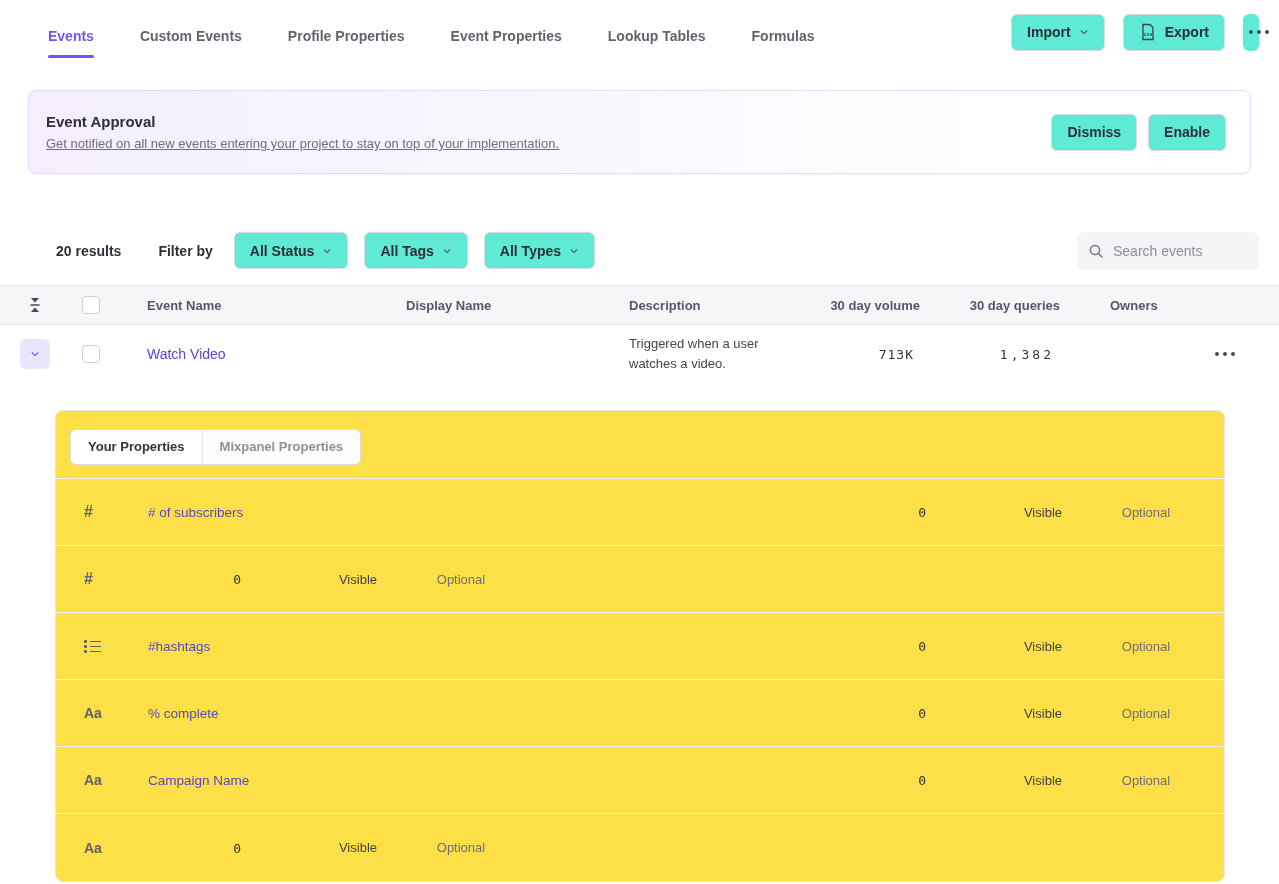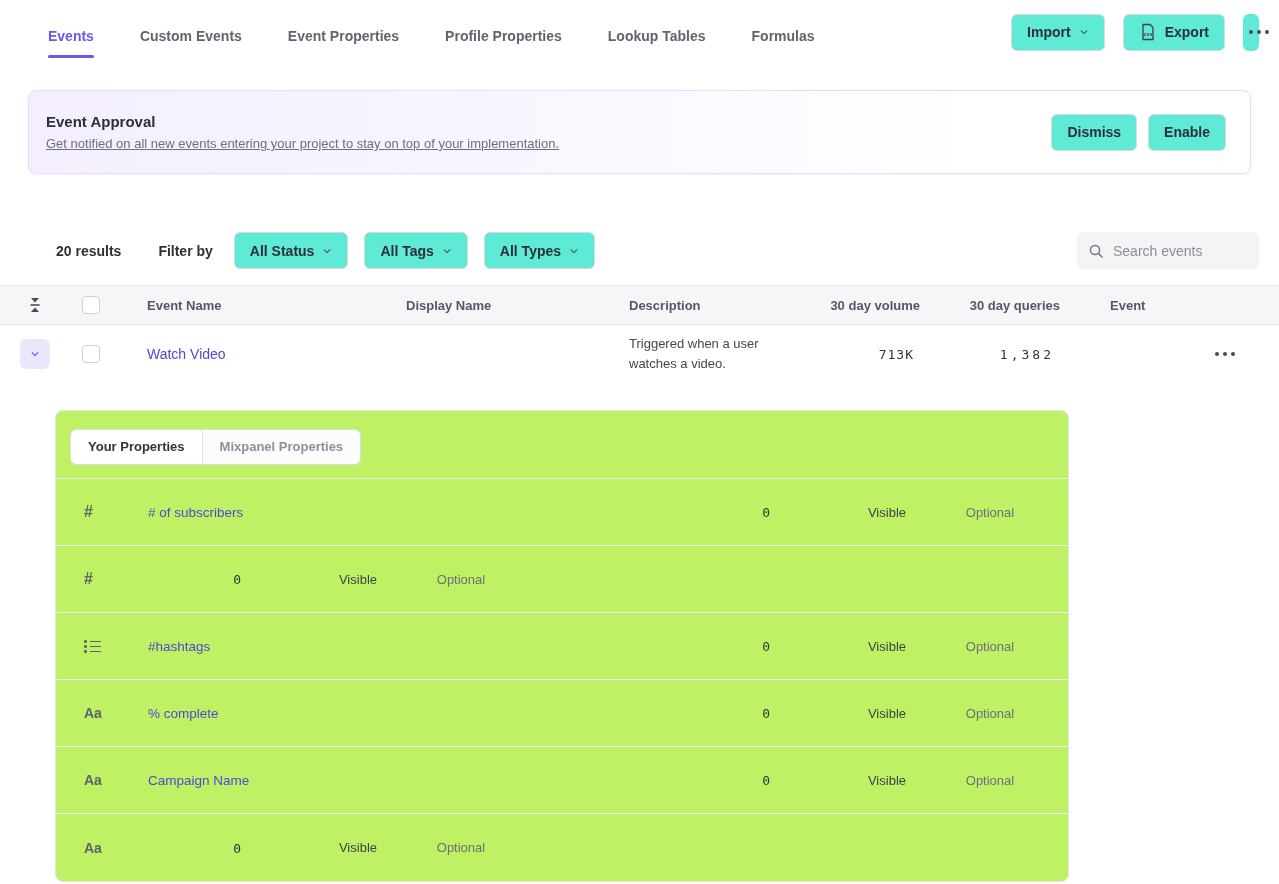--- a/index.html
+++ b/index.html
@@ -62,21 +62,21 @@
   .num{font-family:"DejaVu Sans Mono",monospace;font-size:13px;color:#33333e;letter-spacing:1px;padding-right:6px;}
   .num.wide{letter-spacing:3px;}
   .expand-btn{width:30px;height:30px;border:none;border-radius:6px;background:#ece6fd;display:flex;align-items:center;justify-content:center;cursor:pointer;}
   .expand-btn .chev path{stroke:var(--accent);}
   .dots{position:relative;width:4px;height:4px;border-radius:50%;background:#4a4a56;box-shadow:8px 0 0 #4a4a56,16px 0 0 #4a4a56;cursor:pointer;}
   .collapse-icon{width:14px;height:16px;cursor:pointer;}
   .collapse-icon polygon{fill:#4a4a56;}
   .collapse-icon rect{fill:#4a4a56;}
 
   
-  .panel{margin:27px 54px 0 55px;width:1014px;border:1px solid #e4e4ea;border-radius:8px;background:#bef264;}
+  .panel{margin:27px 54px 0 55px;width:1170px;border:1px solid #e4e4ea;border-radius:8px;background:#fde047;}
   .panel-tabbar{padding:18px 0 13px 14px;border-bottom:1px solid #e9e9ee;}
   .tabgroup{display:inline-flex;border:1px solid #dcdce4;border-radius:6px;overflow:hidden;}
   .ptab{height:34px;line-height:34px;padding:0 17px;font-size:13px;font-weight:600;color:#8f8f9b;background:#fcfcfd;cursor:pointer;}
   .ptab.active{color:#33333e;background:#fff;}
   .ptab + .ptab{border-left:1px solid #e2e2e8;}
   .prop-row{height:67px;display:flex;align-items:center;border-bottom:1px solid #ededf2;}
   .prop-row:last-child{border-bottom:none;}
   .prow-icon{width:92px;padding-left:28px;display:flex;align-items:center;color:#60606e;}
   .prow-name{flex:1;font-size:13.5px;}
   .prow-value{width:100px;text-align:right;}
@@ -90,22 +90,22 @@
 </style>
 </head>
 <body>
 
 <div class="page">
 
   <div class="topnav">
     <div class="tabs">
       <div class="tab active">Events</div>
       <div class="tab">Custom Events</div>
+      <div class="tab">Profile Properties</div>
       <div class="tab">Event Properties</div>
-      <div class="tab">Profile Properties</div>
       <div class="tab">Lookup Tables</div>
       <div class="tab">Formulas</div>
     </div>
     <div class="nav-actions">
       <button class="btn">
         <span>Import</span>
         <svg class="chev" viewBox="0 0 16 16">
             <path d="M3.5 6 L8 10.5 L12.5 6"></path>
           </svg>
       </button>
@@ -174,21 +174,21 @@
       </svg>
     </div>
     <div class="col-check">
         <span class="checkbox"></span>
       </div>
     <div class="col-name">Event Name</div>
     <div class="col-display">Display Name</div>
     <div class="col-desc">Description</div>
     <div class="col-volume">30 day volume</div>
     <div class="col-queries">30 day queries</div>
-    <div class="col-owners">Event</div>
+    <div class="col-owners">Owners</div>
     <div class="col-more"></div>
   </div>
 
   <div class="trow">
     <div class="col-expand">
       <button class="expand-btn">
         <svg class="chev" width="12" height="12" viewBox="0 0 16 16">
             <path d="M3.5 6 L8 10.5 L12.5 6"></path>
           </svg>
       </button>

